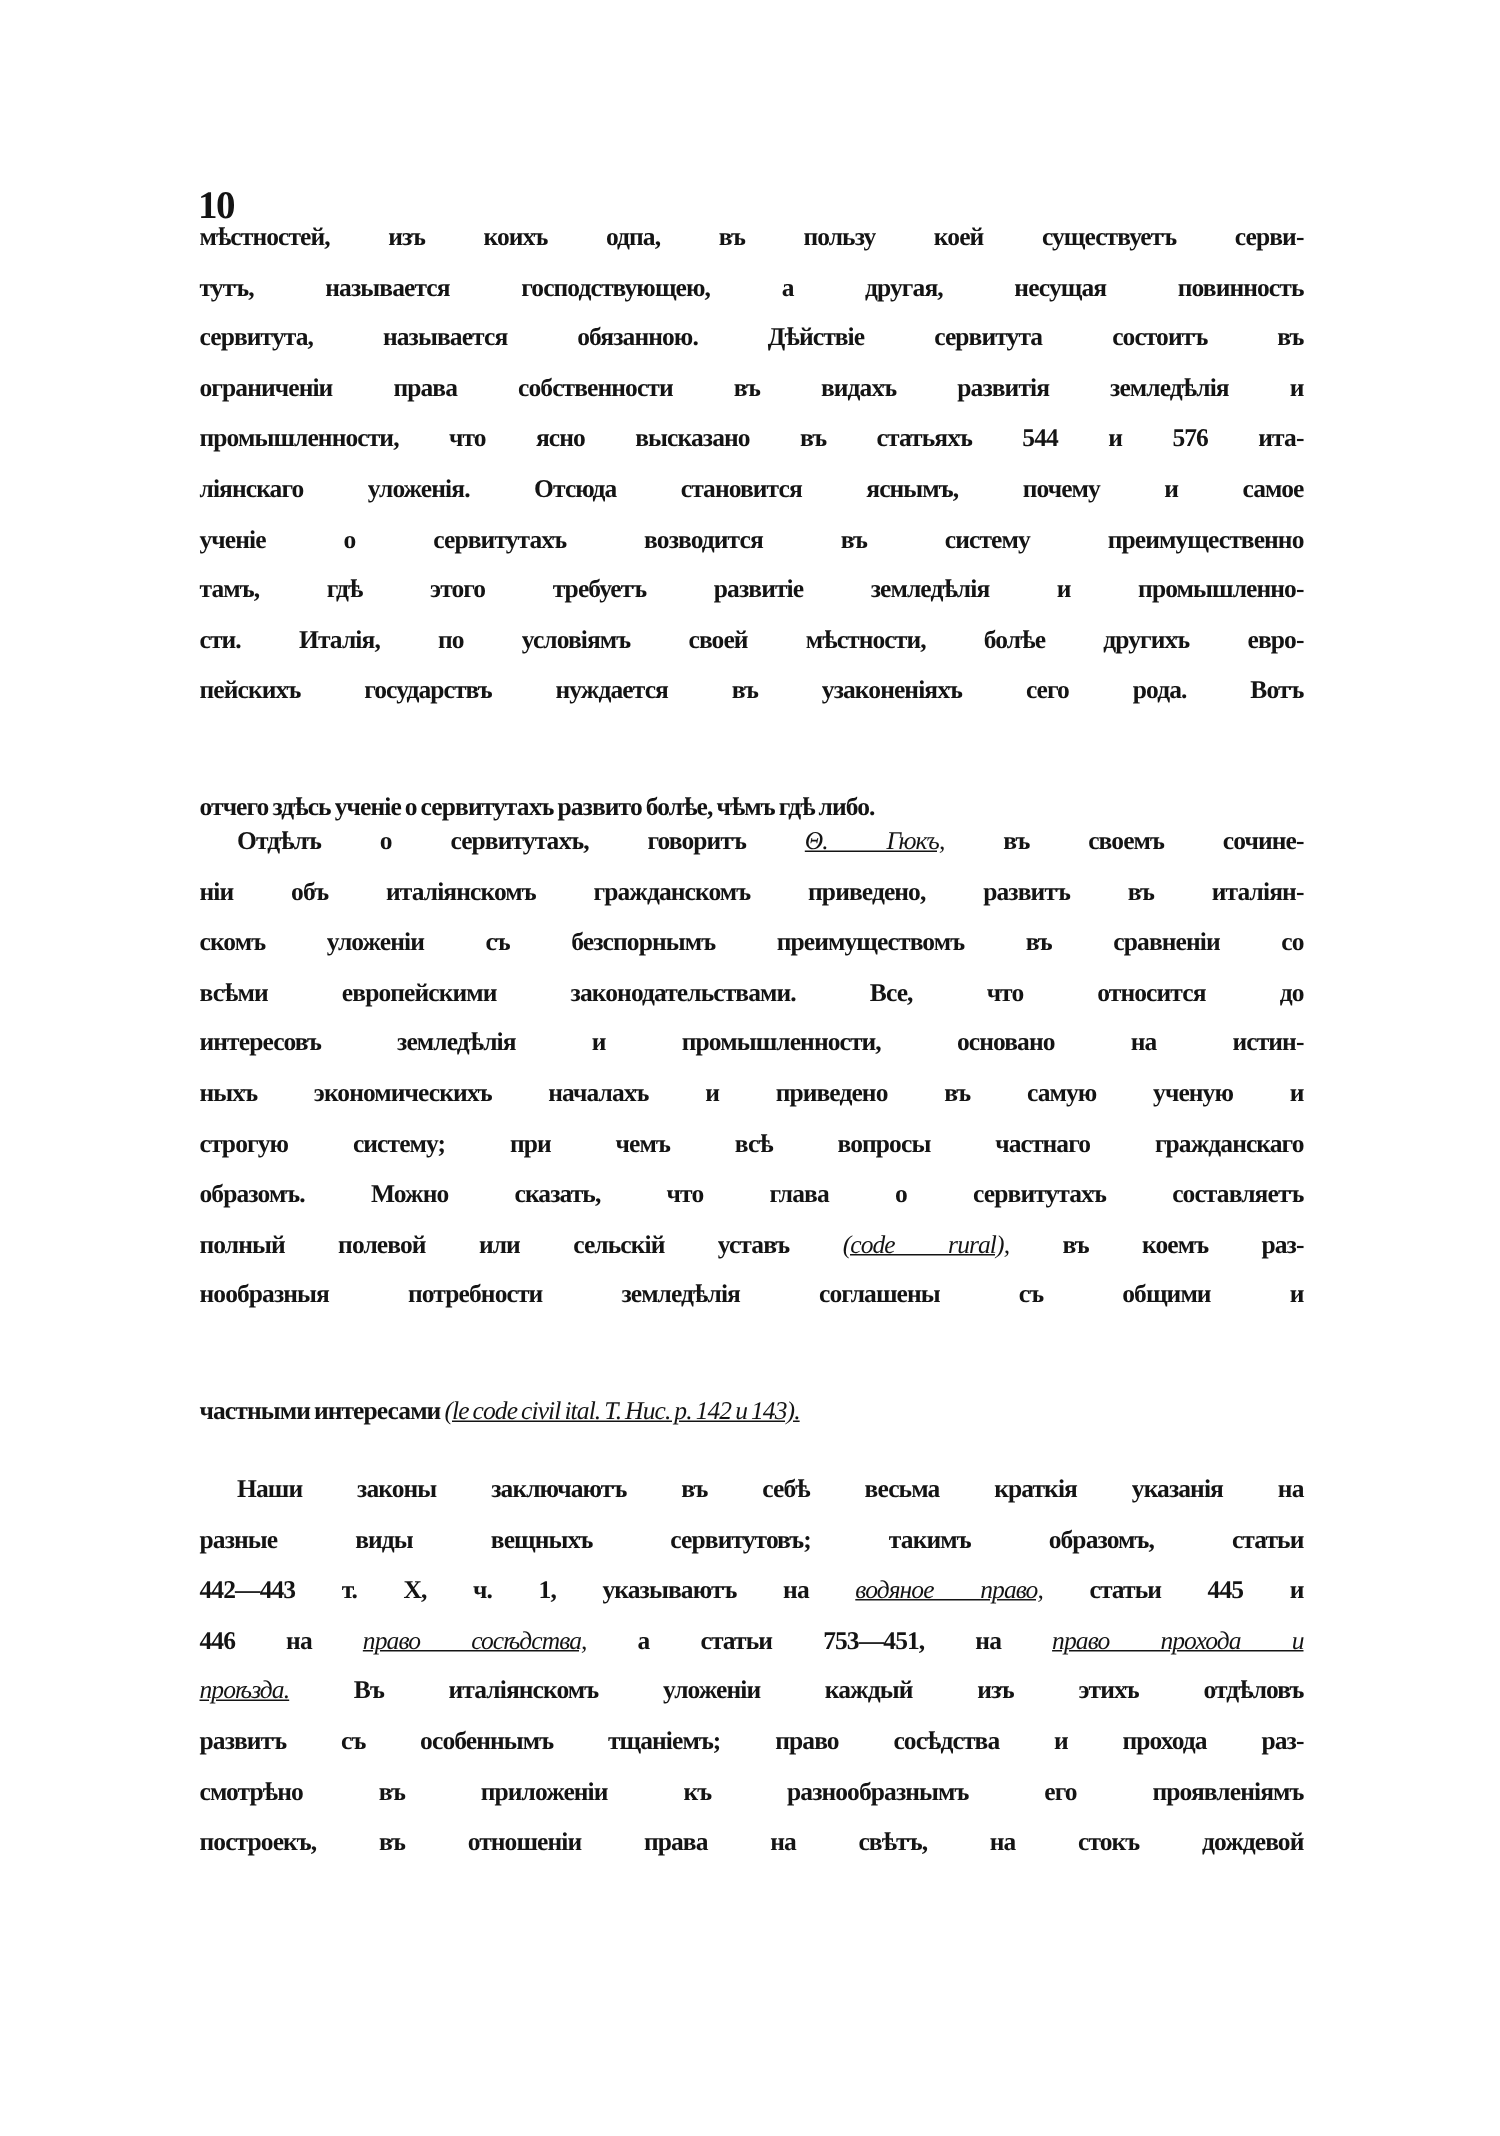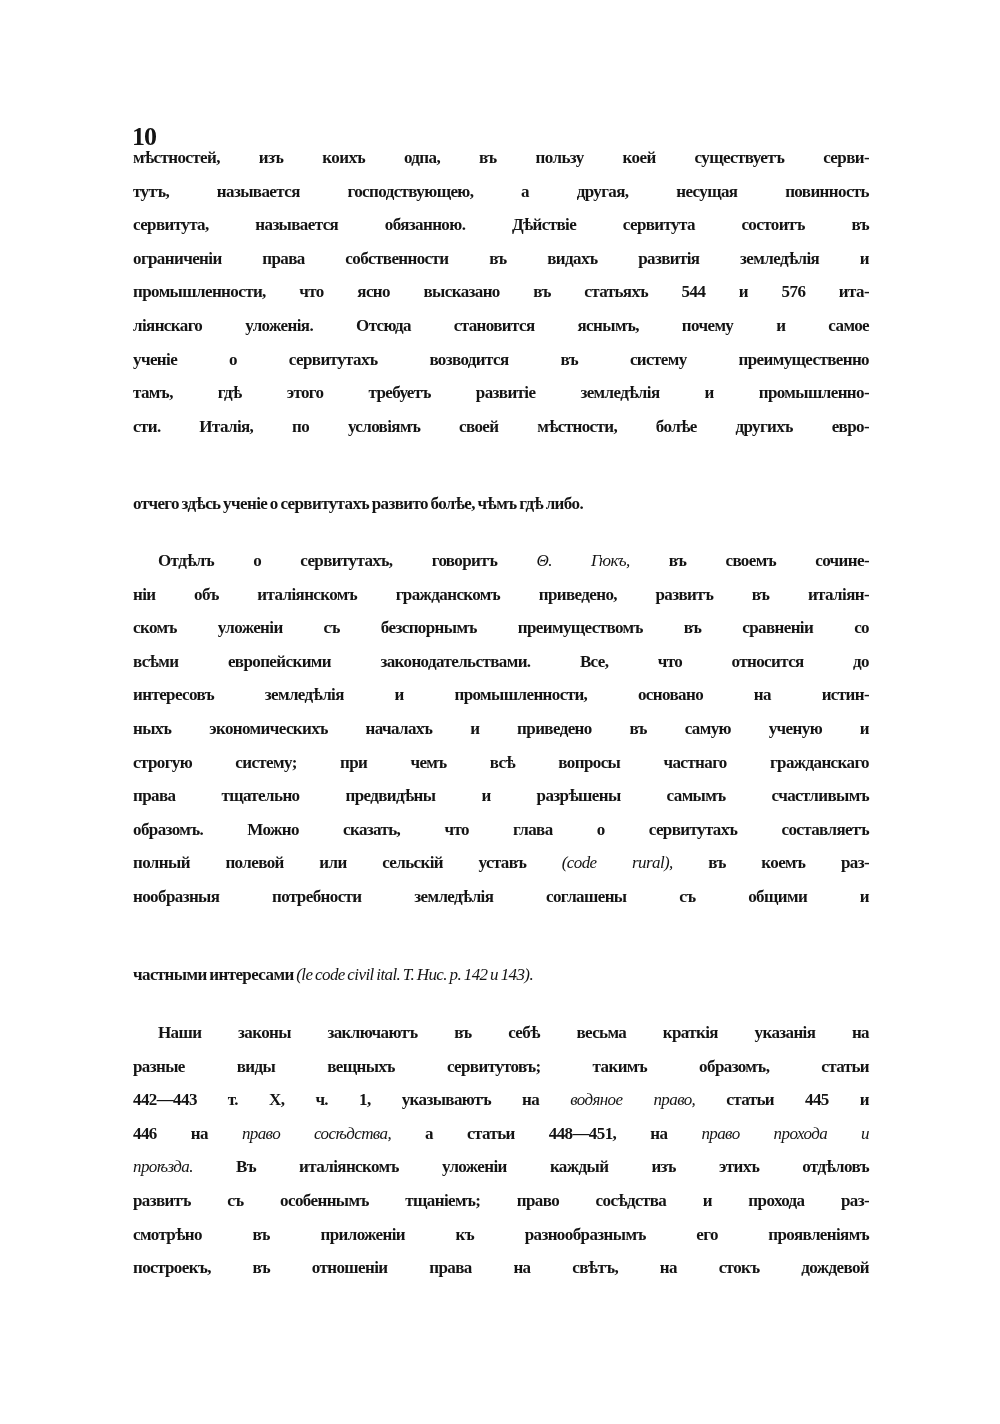--- a/index.html
+++ b/index.html
@@ -45,60 +45,61 @@
     .line.last {
       text-align-last: left;
       margin-top: 44px;
     }
     .line.indent {
       padding-left: 25px;
     }
     .line .it {
       font-style: italic;
       font-weight: normal;
+      text-decoration: underline;
     }
     #para1 { top: 141px; }
     #para2 { top: 544px; }
-    #para3 { top: 976px; margin-top: 40px; }
+    #para3 { top: 976px; }
   </style>
 </head>
 <body>
 
 <div>
   <div class="page-number">10</div>
 
   <div class="text-block" id="para1">
       <span class="line"><span>мѣстностей, изъ коихъ одпа, въ пользу коей существуетъ серви-</span></span>
       <span class="line"><span>тутъ, называется господствующею, а другая, несущая повинность</span></span>
       <span class="line"><span>сервитута, называется обязанною. Дѣйствіе сервитута состоитъ въ</span></span>
       <span class="line"><span>ограниченіи права собственности въ видахъ развитія земледѣлія и</span></span>
       <span class="line"><span>промышленности, что ясно высказано въ статьяхъ 544 и 576 ита-</span></span>
       <span class="line"><span>ліянскаго уложенія. Отсюда становится яснымъ, почему и самое</span></span>
       <span class="line"><span>ученіе о сервитутахъ возводится въ систему преимущественно</span></span>
       <span class="line"><span>тамъ, гдѣ этого требуетъ развитіе земледѣлія и промышленно-</span></span>
       <span class="line"><span>сти. Италія, по условіямъ своей мѣстности, болѣе другихъ евро-</span></span>
+      <span class="line"><span>пейскихъ государствъ нуждается въ узаконеніяхъ сего рода. Вотъ</span></span>
       <span class="line last"><span>отчего здѣсь ученіе о сервитутахъ развито болѣе, чѣмъ гдѣ либо.</span></span>
     </div>
   <div class="text-block" id="para2">
       <span class="line indent"><span>Отдѣлъ о сервитутахъ, говоритъ </span><span class="it">Θ. Гюкъ,</span><span> въ своемъ сочине-</span></span>
       <span class="line"><span>ніи объ италіянскомъ гражданскомъ приведено, развитъ въ италіян-</span></span>
       <span class="line"><span>скомъ уложеніи съ безспорнымъ преимуществомъ въ сравненіи со</span></span>
       <span class="line"><span>всѣми европейскими законодательствами. Все, что относится до</span></span>
       <span class="line"><span>интересовъ земледѣлія и промышленности, основано на истин-</span></span>
       <span class="line"><span>ныхъ экономическихъ началахъ и приведено въ самую ученую и</span></span>
       <span class="line"><span>строгую систему; при чемъ всѣ вопросы частнаго гражданскаго</span></span>
-      <span class="line"><span>права тщательно предвидѣны и разрѣшены самымъ счастливымъ</span></span>
       <span class="line"><span>образомъ. Можно сказать, что глава о сервитутахъ составляетъ</span></span>
       <span class="line" style="transform: scaleX(0.999979); width: 736.016px;"><span>полный полевой или сельскій уставъ </span><span class="it">(code rural),</span><span> въ коемъ раз-</span></span>
       <span class="line"><span>нообразныя потребности земледѣлія соглашены съ общими и</span></span>
       <span class="line last"><span>частными интересами </span><span class="it">(le code civil ital. T. Huc. p. 142 u 143).</span></span>
     </div>
   <div class="text-block" id="para3">
       <span class="line indent"><span>Наши законы заключаютъ въ себѣ весьма краткія указанія на</span></span>
       <span class="line"><span>разные виды вещныхъ сервитутовъ; такимъ образомъ, статьи</span></span>
       <span class="line"><span>442—443 т. X, ч. 1, указываютъ на </span><span class="it">водяное право,</span><span> статьи 445 и</span></span>
-      <span class="line"><span>446 на </span><span class="it">право сосѣдства,</span><span> а статьи 448—451, на </span><span class="it">право прохода и</span></span>
+      <span class="line"><span>446 на </span><span class="it">право сосѣдства,</span><span> а статьи 753—451, на </span><span class="it">право прохода и</span></span>
       <span class="line"><span class="it">проѣзда.</span><span> Въ италіянскомъ уложеніи каждый изъ этихъ отдѣловъ</span></span>
       <span class="line"><span>развитъ съ особеннымъ тщаніемъ; право сосѣдства и прохода раз-</span></span>
       <span class="line"><span>смотрѣно въ приложеніи къ разнообразнымъ его проявленіямъ</span></span>
       <span class="line"><span>построекъ, въ отношеніи права на свѣтъ, на стокъ дождевой</span></span>
     </div>
 </div>
 
 </body></html>

